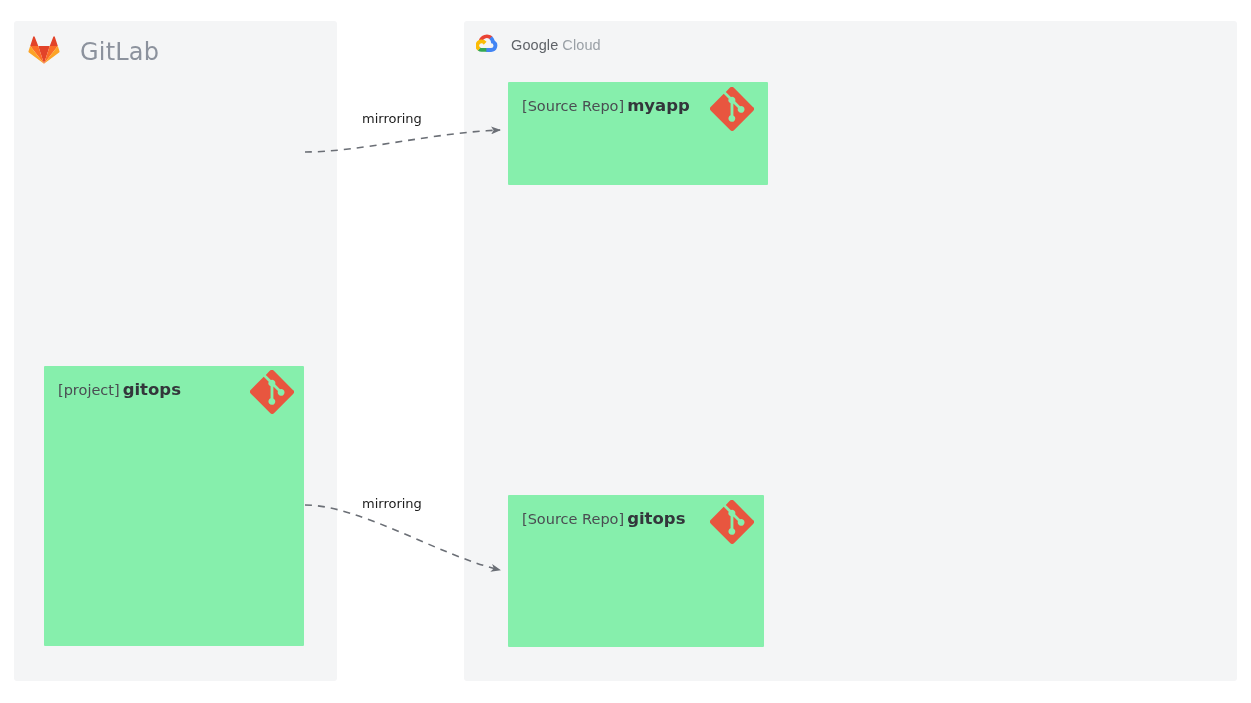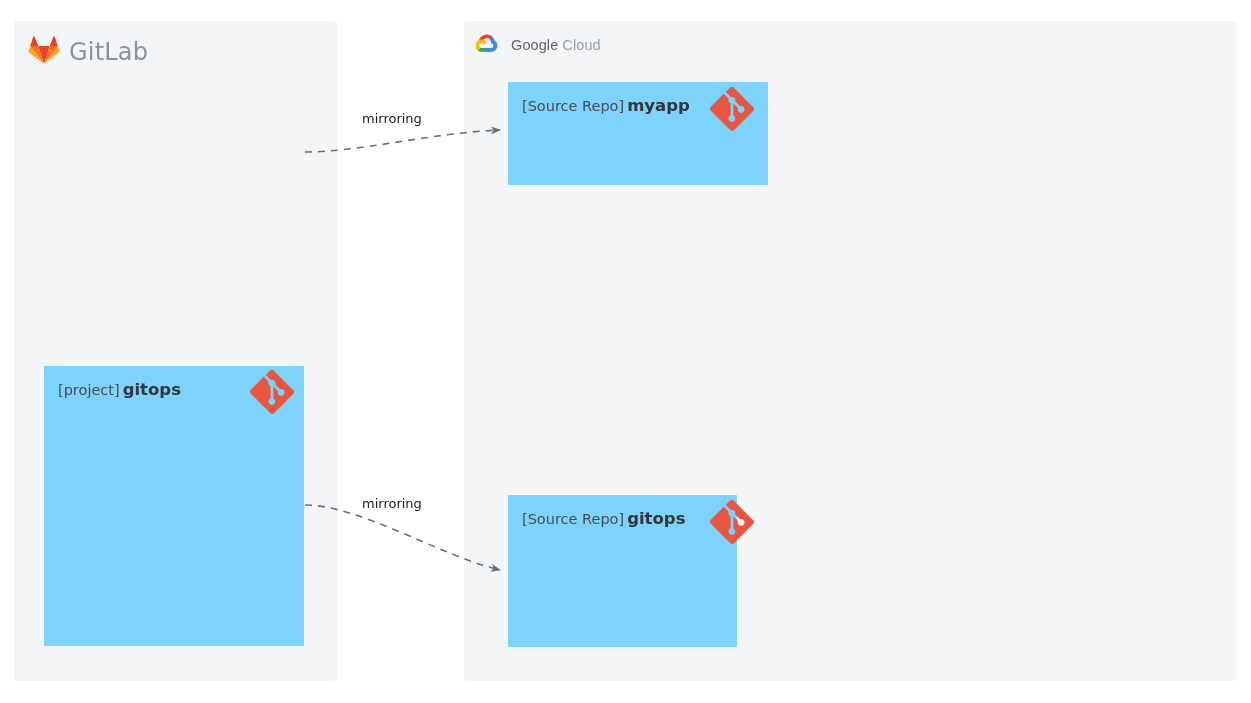--- a/index.html
+++ b/index.html
@@ -56,21 +56,21 @@
     left: 476px;
     top: 33px;
     height: 24px;
   }
 
   .gitlab-logo-text {
     font-family: "DejaVu Sans", sans-serif;
     font-size: 24px;
     color: #8c929d;
     letter-spacing: 0.2px;
-    margin-left: 9px;
+    margin-left: 20px;
     font-weight: 400;
   }
 
   .gcp-text {
     margin-left: 13px;
     font-size: 14.5px;
     letter-spacing: 0.1px;
     white-space: nowrap;
   }
   .gcp-text .g-google {
@@ -79,21 +79,21 @@
   }
   .gcp-text .g-cloud {
     color: #9aa0a6;
     font-weight: 400;
     margin-left: 4px;
   }
 
   
   .node {
     position: absolute;
-    background: #7dd3fc;
+    background: #86efac;
     border-radius: 1px;
   }
   .node-label {
     position: absolute;
     left: 14px;
     top: 14px;
     font-size: 14.5px;
     color: #3c3f45;
     white-space: nowrap;
     font-family: "DejaVu Sans", sans-serif;
@@ -110,21 +110,21 @@
   }
   .node-icon {
     position: absolute;
     width: 44px;
     height: 44px;
   }
 
   #node-gl-myapp  { left: 44px;  top: 104px; width: 260px; height: 99px; }
   #node-gl-gitops { left: 44px;  top: 366px; width: 260px; height: 280px; }
   #node-gcp-myapp { left: 508px; top: 82px;  width: 260px; height: 103px; }
-  #node-gcp-gitops{ left: 508px; top: 495px; width: 229px; height: 152px; }
+  #node-gcp-gitops{ left: 508px; top: 495px; width: 256px; height: 152px; }
 
   #node-gl-myapp   .node-icon { left: 202px; top: 110px; }
   #node-gl-gitops  .node-icon { left: 206px; top: 4px;  }
   #node-gcp-myapp  .node-icon { left: 202px; top: 5px;  }
   #node-gcp-gitops .node-icon { left: 202px; top: 5px;  }
 
   
   #node-gl-myapp .node-icon { left: 202px; top: 5px; }
 
   

